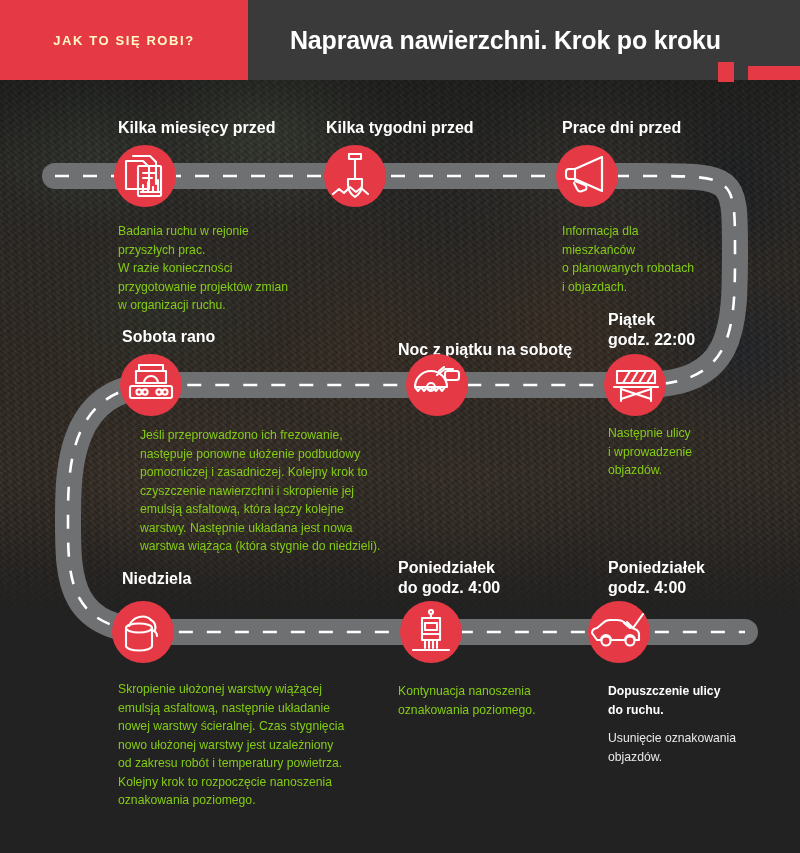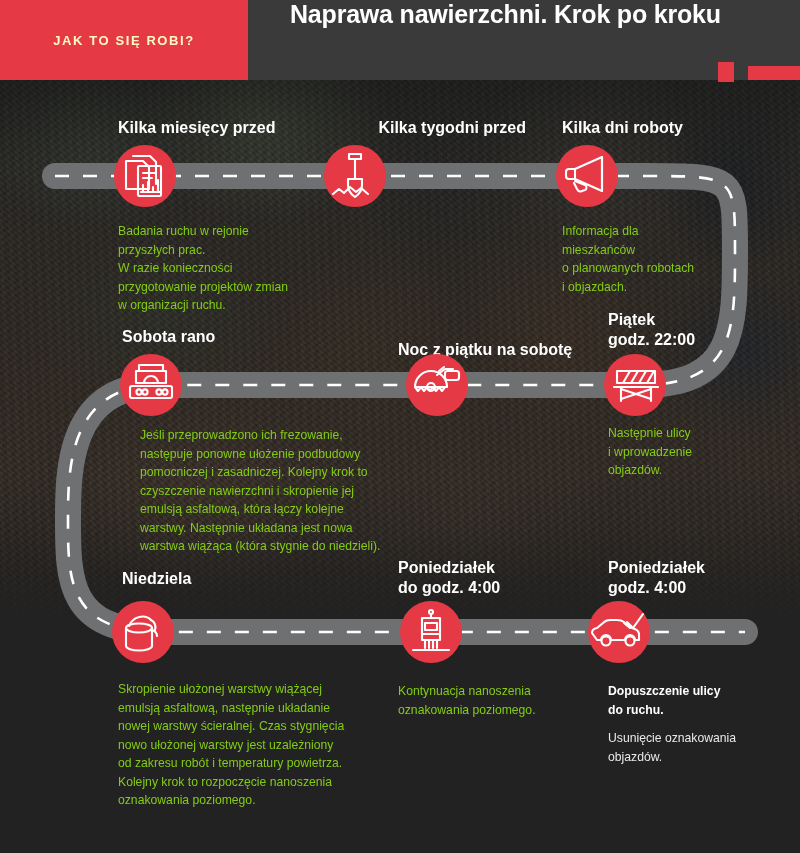--- a/index.html
+++ b/index.html
@@ -30,21 +30,21 @@
   }
   .header-badge span {
     color: #fef9c3;
     font-size: 13px;
     font-weight: bold;
     letter-spacing: 1.6px;
   }
   .header-main {
     flex: 1; height: 80px;
     background: #3a3a3a;
-    display: flex; align-items: flex-start;
+    display: flex; align-items: center;
     padding-left: 42px;
   }
   .header-main span {
     color: #ffffff;
     font-size: 25px;
     font-weight: bold;
     letter-spacing: -0.2px;
   }
   .accent-block-a {
     position: absolute; left: 718px; top: 62px;
@@ -207,34 +207,34 @@
     </svg>
   </div>
   <div class="step" style="left:118px; top:222px; width:210px;">
     <div class="step-body">Badania ruchu w rejonie
 przyszłych prac.
 W razie konieczności
 przygotowanie projektów zmian
 w organizacji ruchu.</div>
   </div>
 
-  <div class="step" style="left:326px; top:118px; width:200px;text-align:right;">
+  <div class="step" style="left:326px; top:118px; width:200px;">
     <div class="step-title">Kilka tygodni przed</div>
   </div>
   <div class="step-icon" style="left:324px; top:145px;">
     <svg viewBox="0 0 56 56" fill="none" stroke="#ffffff" stroke-width="2.1" stroke-linecap="round" stroke-linejoin="round">
       <path d="M22 6 h12 v5 h-12 z"></path>
       <path d="M28 11 v20"></path>
       <path d="M21 31 h14 v6 c0 6 -4 10 -7 12 c-3 -2 -7 -6 -7 -12 z"></path>
       <path d="M6 46 l6 -5 l5 4 l6 -6 l6 5 l5 -4 l7 6"></path>
     </svg>
   </div>
 
   <div class="step" style="left:562px; top:118px; width:200px;">
-    <div class="step-title">Kilka dni roboty</div>
+    <div class="step-title">Prace dni przed</div>
   </div>
   <div class="step-icon" style="left:556px; top:145px;">
     <svg viewBox="0 0 56 56" fill="none" stroke="#ffffff" stroke-width="2.1" stroke-linecap="round" stroke-linejoin="round">
       <path d="M43 9 v34 l-27 -12 v-10 z"></path>
       <path d="M16 21 h-6 a3 3 0 0 0 -3 3 v4 a3 3 0 0 0 3 3 h6"></path>
       <path d="M16 33 l10 4 c2 1 2 4 0 5 l-3 1 c-2 1 -4 0 -5 -2 l-3 -6"></path>
       <path d="M43 9 v34"></path>
     </svg>
   </div>
   <div class="step" style="left:562px; top:222px; width:215px;">

